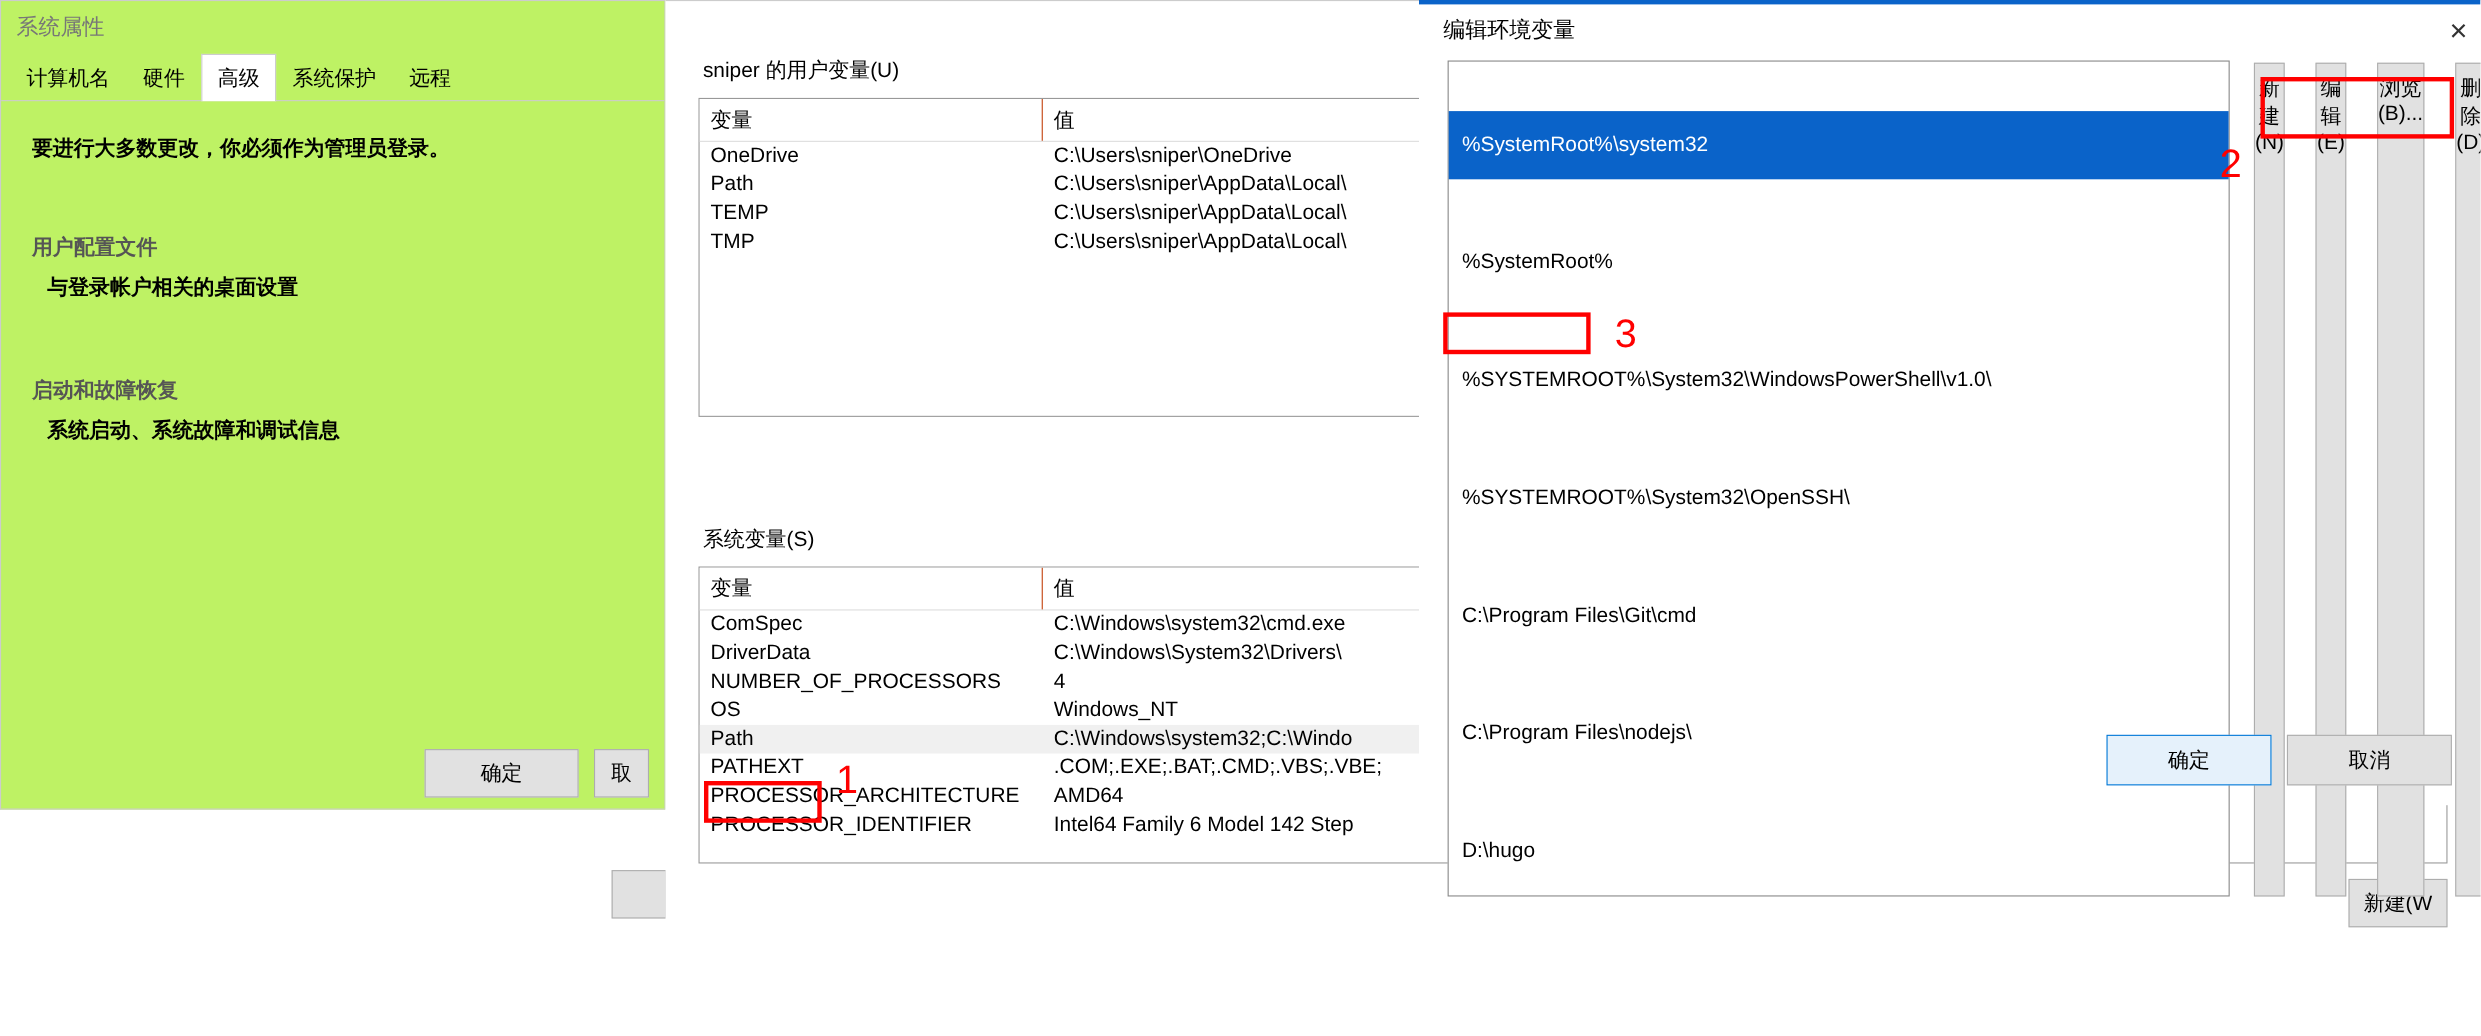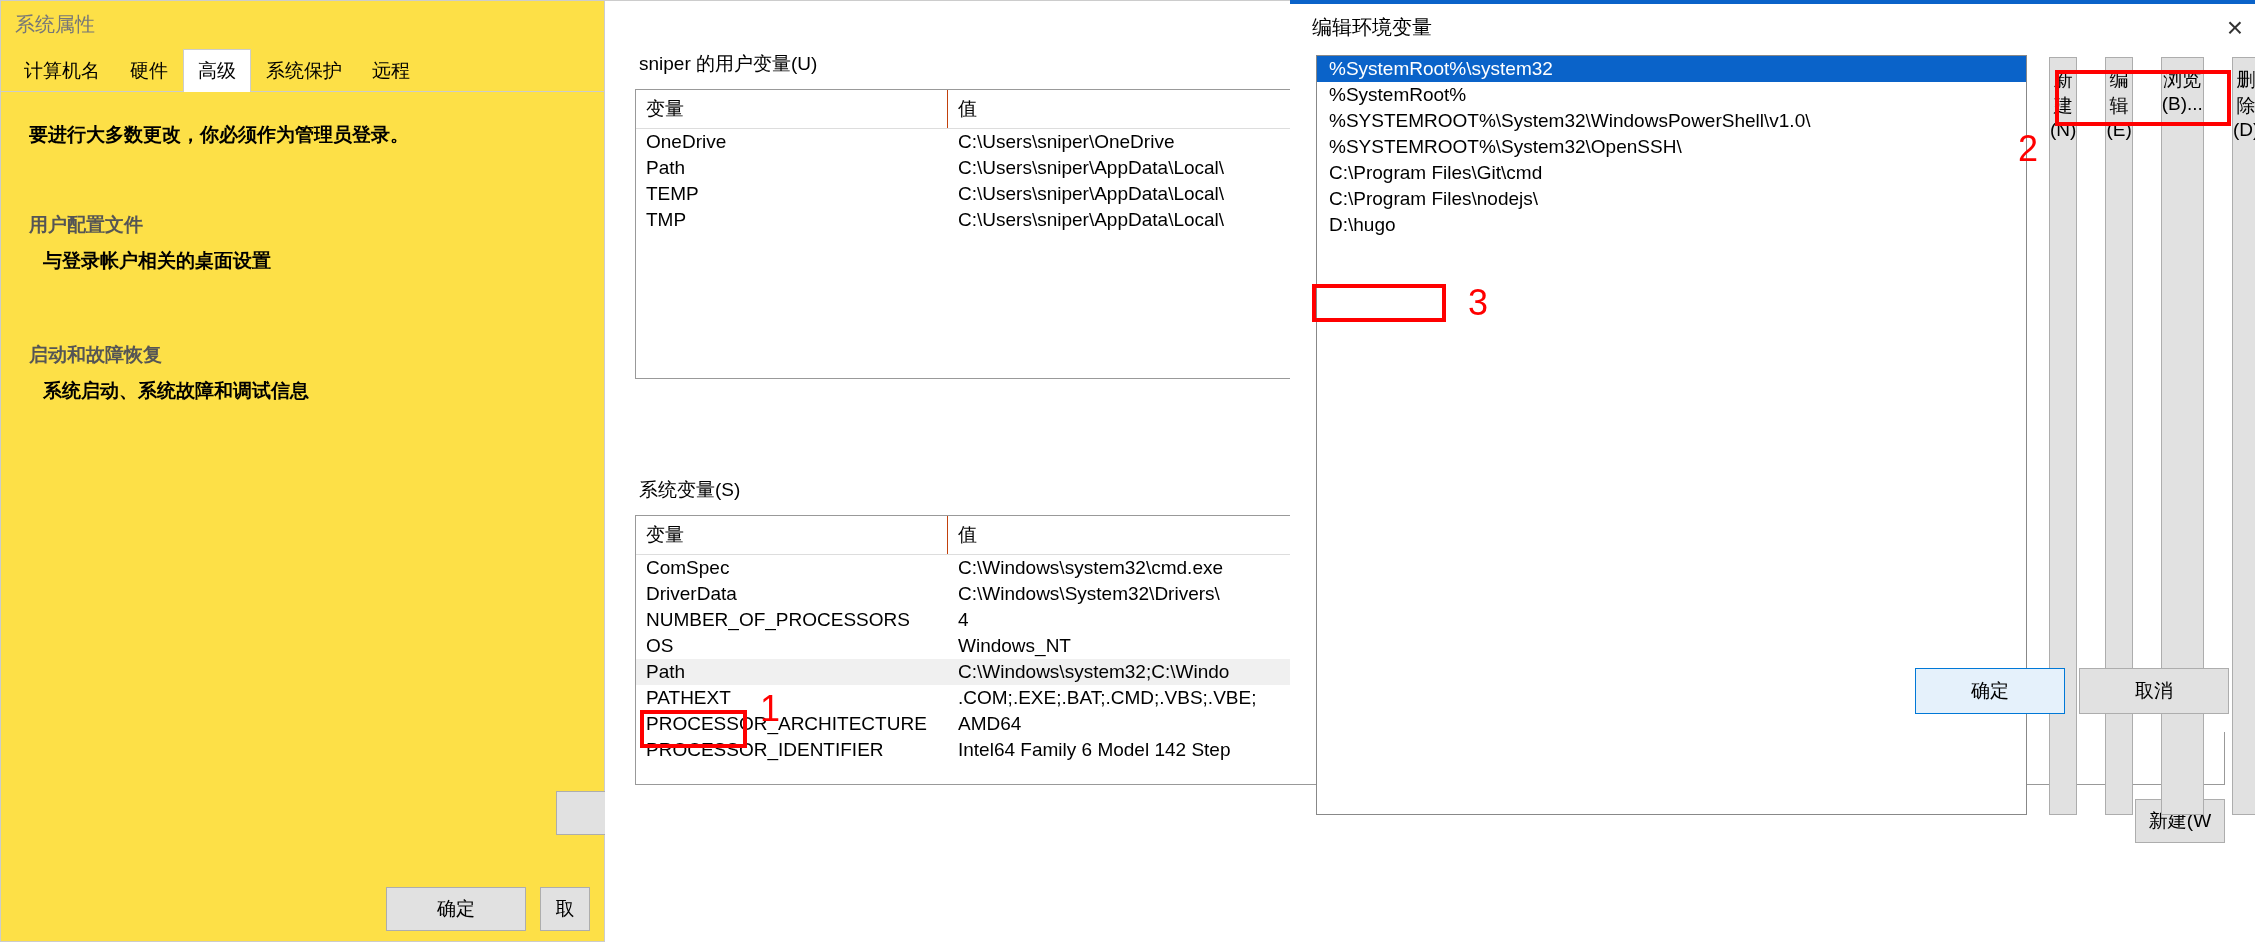--- a/index.html
+++ b/index.html
@@ -1,19 +1,19 @@
 <!DOCTYPE html>
 <html><head>
 <meta charset="utf-8">
 <style>
   * { box-sizing: border-box; font-family: "Microsoft YaHei", "Segoe UI", Tahoma, sans-serif; }
   body { margin: 0; background: #fff; width: 2255px; height: 942px; position: relative; overflow: hidden; font-size: 19px; color: #000; }
 
   
-  .win1 { position: absolute; left: 0; top: 0; width: 605px; height: 942px; background: #fde047; border: 1px solid #ccc; }
+  .win1 { position: absolute; left: 0; top: 0; width: 605px; height: 736px; background: #bef264; border: 1px solid #ccc; }
   .win1-title { padding: 10px 14px; color: #777; font-size: 20px; }
   .tabs { display: flex; border-bottom: 1px solid #ccc; padding: 0 8px; }
   .tab { padding: 8px 14px; border: 1px solid transparent; border-bottom: none; position: relative; top: 1px; cursor: pointer; }
   .tab.active { border-color: #ccc; background: #fff; }
   .win1-body { padding: 18px 28px; font-weight: bold; }
   .note { margin: 12px 0 24px 0; }
   .group { margin-bottom: 28px; }
   .group-label { color: #555; margin-bottom: 10px; position: relative; }
   .group-label::after { content:""; position:absolute; left: 60px; right:0; top:50%; }
   .group-desc { margin-left: 14px; color: #000; }
@@ -38,21 +38,21 @@
   .btnrow { display: flex; justify-content: flex-end; gap: 14px; margin-top: 14px; }
 
   
   .win3 { position: absolute; left: 1290px; top: 0; width: 965px; height: 732px; background: #fff; border-top: 4px solid #0a63c9; }
   .win3-titlebar { display:flex; align-items:center; justify-content:space-between; padding:10px 6px 10px 22px; }
   .win3-title { font-size: 20px; }
   .closex { width: 28px; text-align:center; font-size: 28px; line-height: 20px; color:#333; cursor:pointer;}
   .win3-body { padding: 4px 26px 0 26px; display:flex; gap: 22px; }
   .listcol { flex:1; }
   .listbox { border:1px solid #888; height: 760px; background:#fff; }
-  .listbox .item { padding: 2px 12px; white-space: nowrap; }
+  .listbox .item { padding: 20px 12px; white-space: nowrap; margin-top: 45px; }
   .listbox .item.sel { background:#0a63c9; color:#fff; }
   .btnscol { width: 180px; display:flex; flex-direction:row; gap: 28px; padding-top: 2px;}
   .btnscol .spacer { height: 50px; }
   .btn2 { background:#e1e1e1; border:1px solid #adadad; padding:9px 0; text-align:center; cursor:pointer; font-size:19px;}
   .btn2.hi { background:#e5f1fb; border-color:#0078d7; }
   .win3-footer { position:absolute; bottom:18px; right:26px; display:flex; gap:14px;}
   .win3-footer .btn2 { width: 150px; }
 
   
   .redbox { position:absolute; border: 4px solid #f00; pointer-events:none; }

